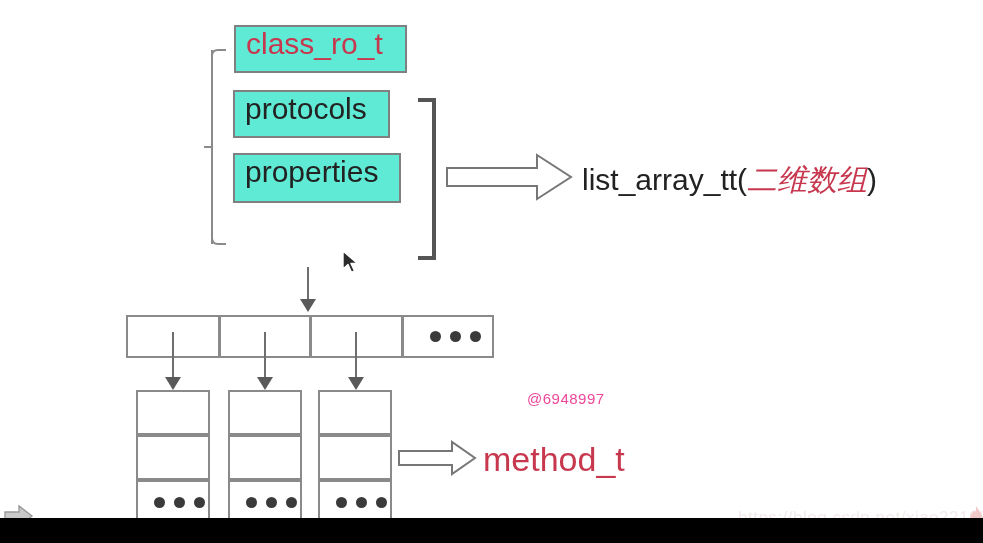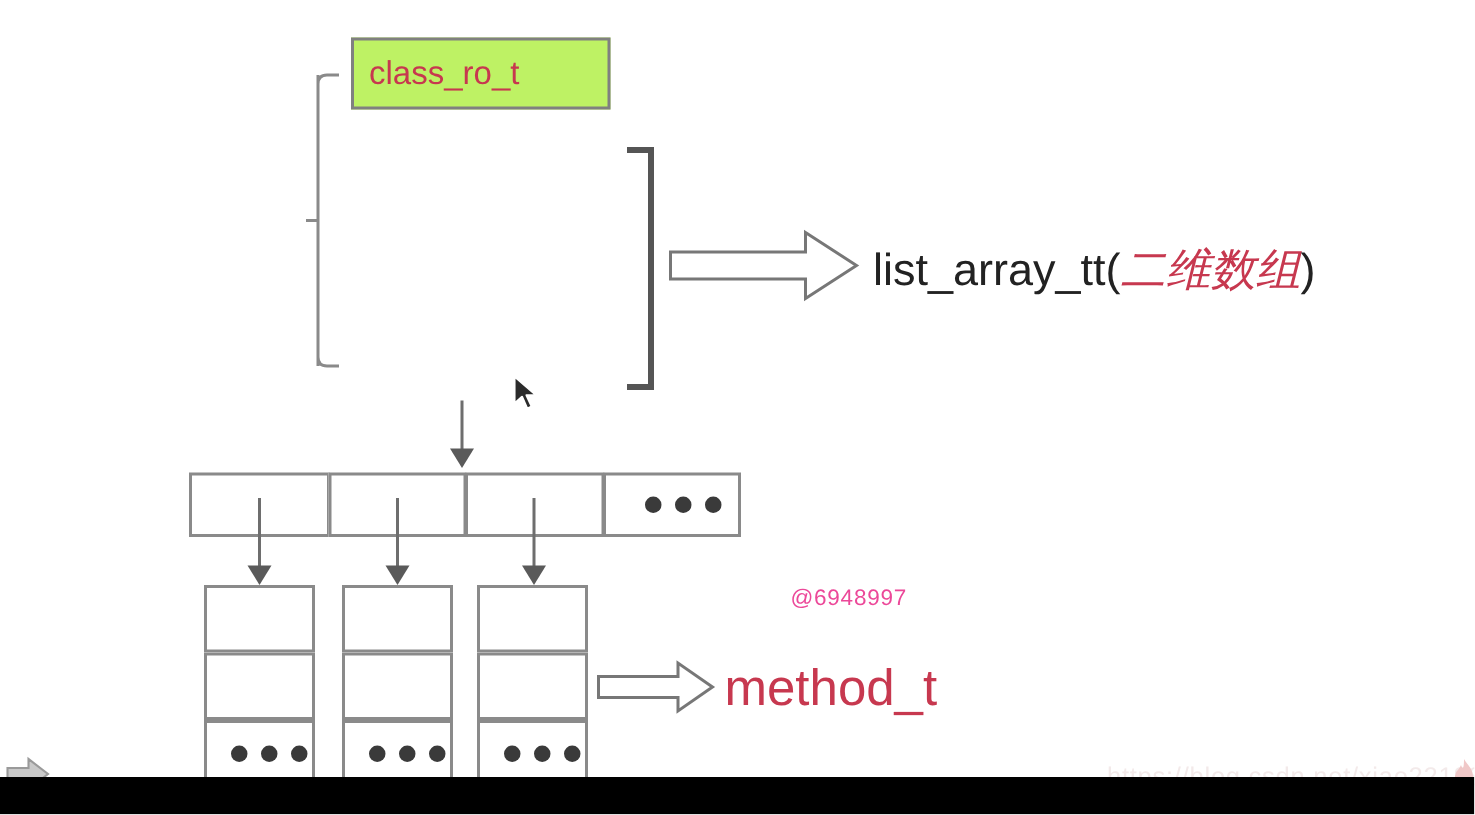--- a/index.html
+++ b/index.html
@@ -14,26 +14,26 @@
     position: relative;
     width: 983px;
     height: 543px;
     background: #ffffff;
     overflow: hidden;
   }
   .box {
     position: absolute;
     box-sizing: border-box;
     border: 2px solid #808080;
-    background: #bef264;
+    background: #5eead4;
     display: flex;
-    align-items: center;
+    align-items: flex-start;
     justify-content: flex-start;
     padding-left: 10px;
-    font-size: 22px;
+    font-size: 30px;
     color: #222222;
     white-space: nowrap;
   }
   .box.red-label {
     color: #c7384f;
   }
   .cell {
     position: absolute;
     box-sizing: border-box;
     border: 2px solid #8a8a8a;
@@ -116,21 +116,27 @@
   <div class="brace" style="left:204px; top:42px; width:30px; height:210px;">
     <svg width="30" height="210" viewBox="0 0 30 210">
       <path d="M0,105 L8,105 L8,105 M8,14 Q8,8 14,8 L22,8 M8,196 Q8,202 14,202 L22,202 M8,8 L8,202 M0,105 L8,105" fill="none" stroke="#8a8a8a" stroke-width="2"></path>
     </svg>
   </div>
 
   <div class="box red-label" style="left:234px; top:25px; width:173px; height:48px;">
     <span>class_ro_t</span>
   </div>
 
-
+  <div class="box" style="left:233px; top:90px; width:157px; height:48px;">
+    <span>protocols</span>
+  </div>
+
+  <div class="box" style="left:233px; top:153px; width:168px; height:50px;">
+    <span>properties</span>
+  </div>
 
 
   <div class="cursor" style="left:342px; top:250px;">
     <svg width="20" height="26" viewBox="0 0 20 26">
       <path d="M1,1 L1,19 L6,14.5 L9.5,22.5 L12.5,21 L9,13.5 L15.5,13.5 Z" fill="#2b2b2b" stroke="#ffffff" stroke-width="1.4" stroke-linejoin="round"></path>
     </svg>
   </div>
 
   <div class="brace" style="left:418px; top:98px; width:24px; height:162px;">
     <svg width="24" height="162" viewBox="0 0 24 162">

